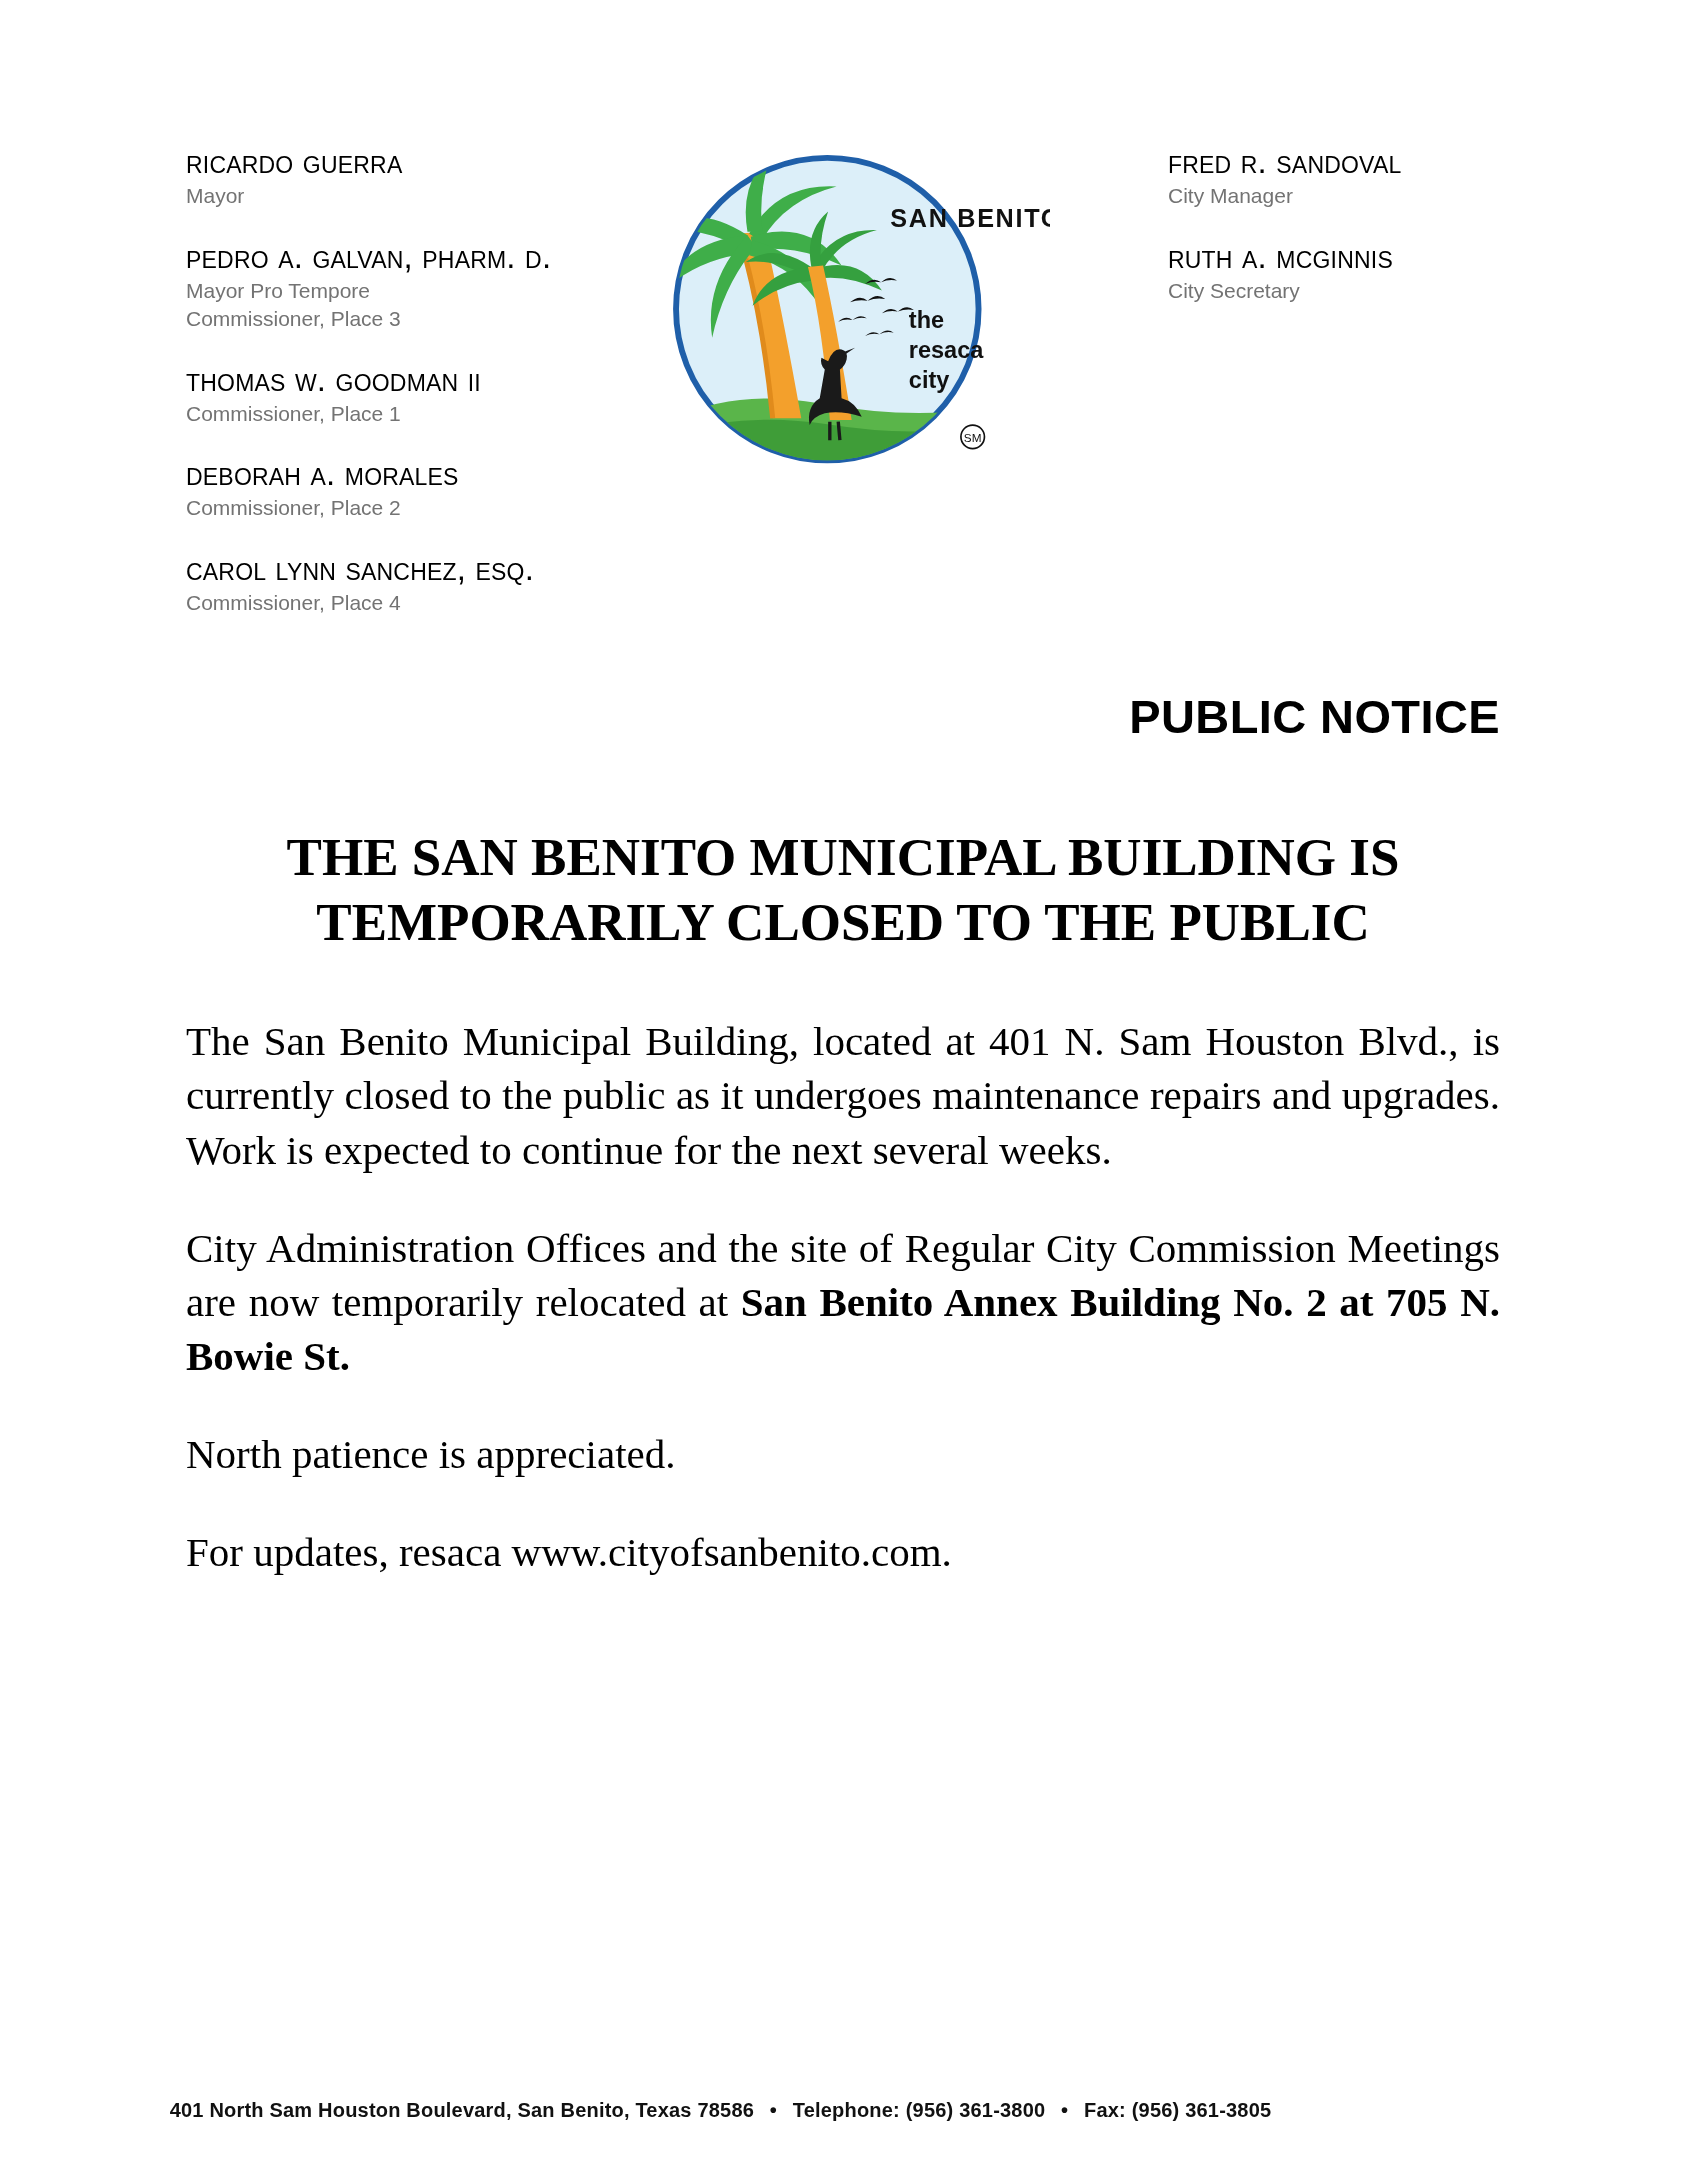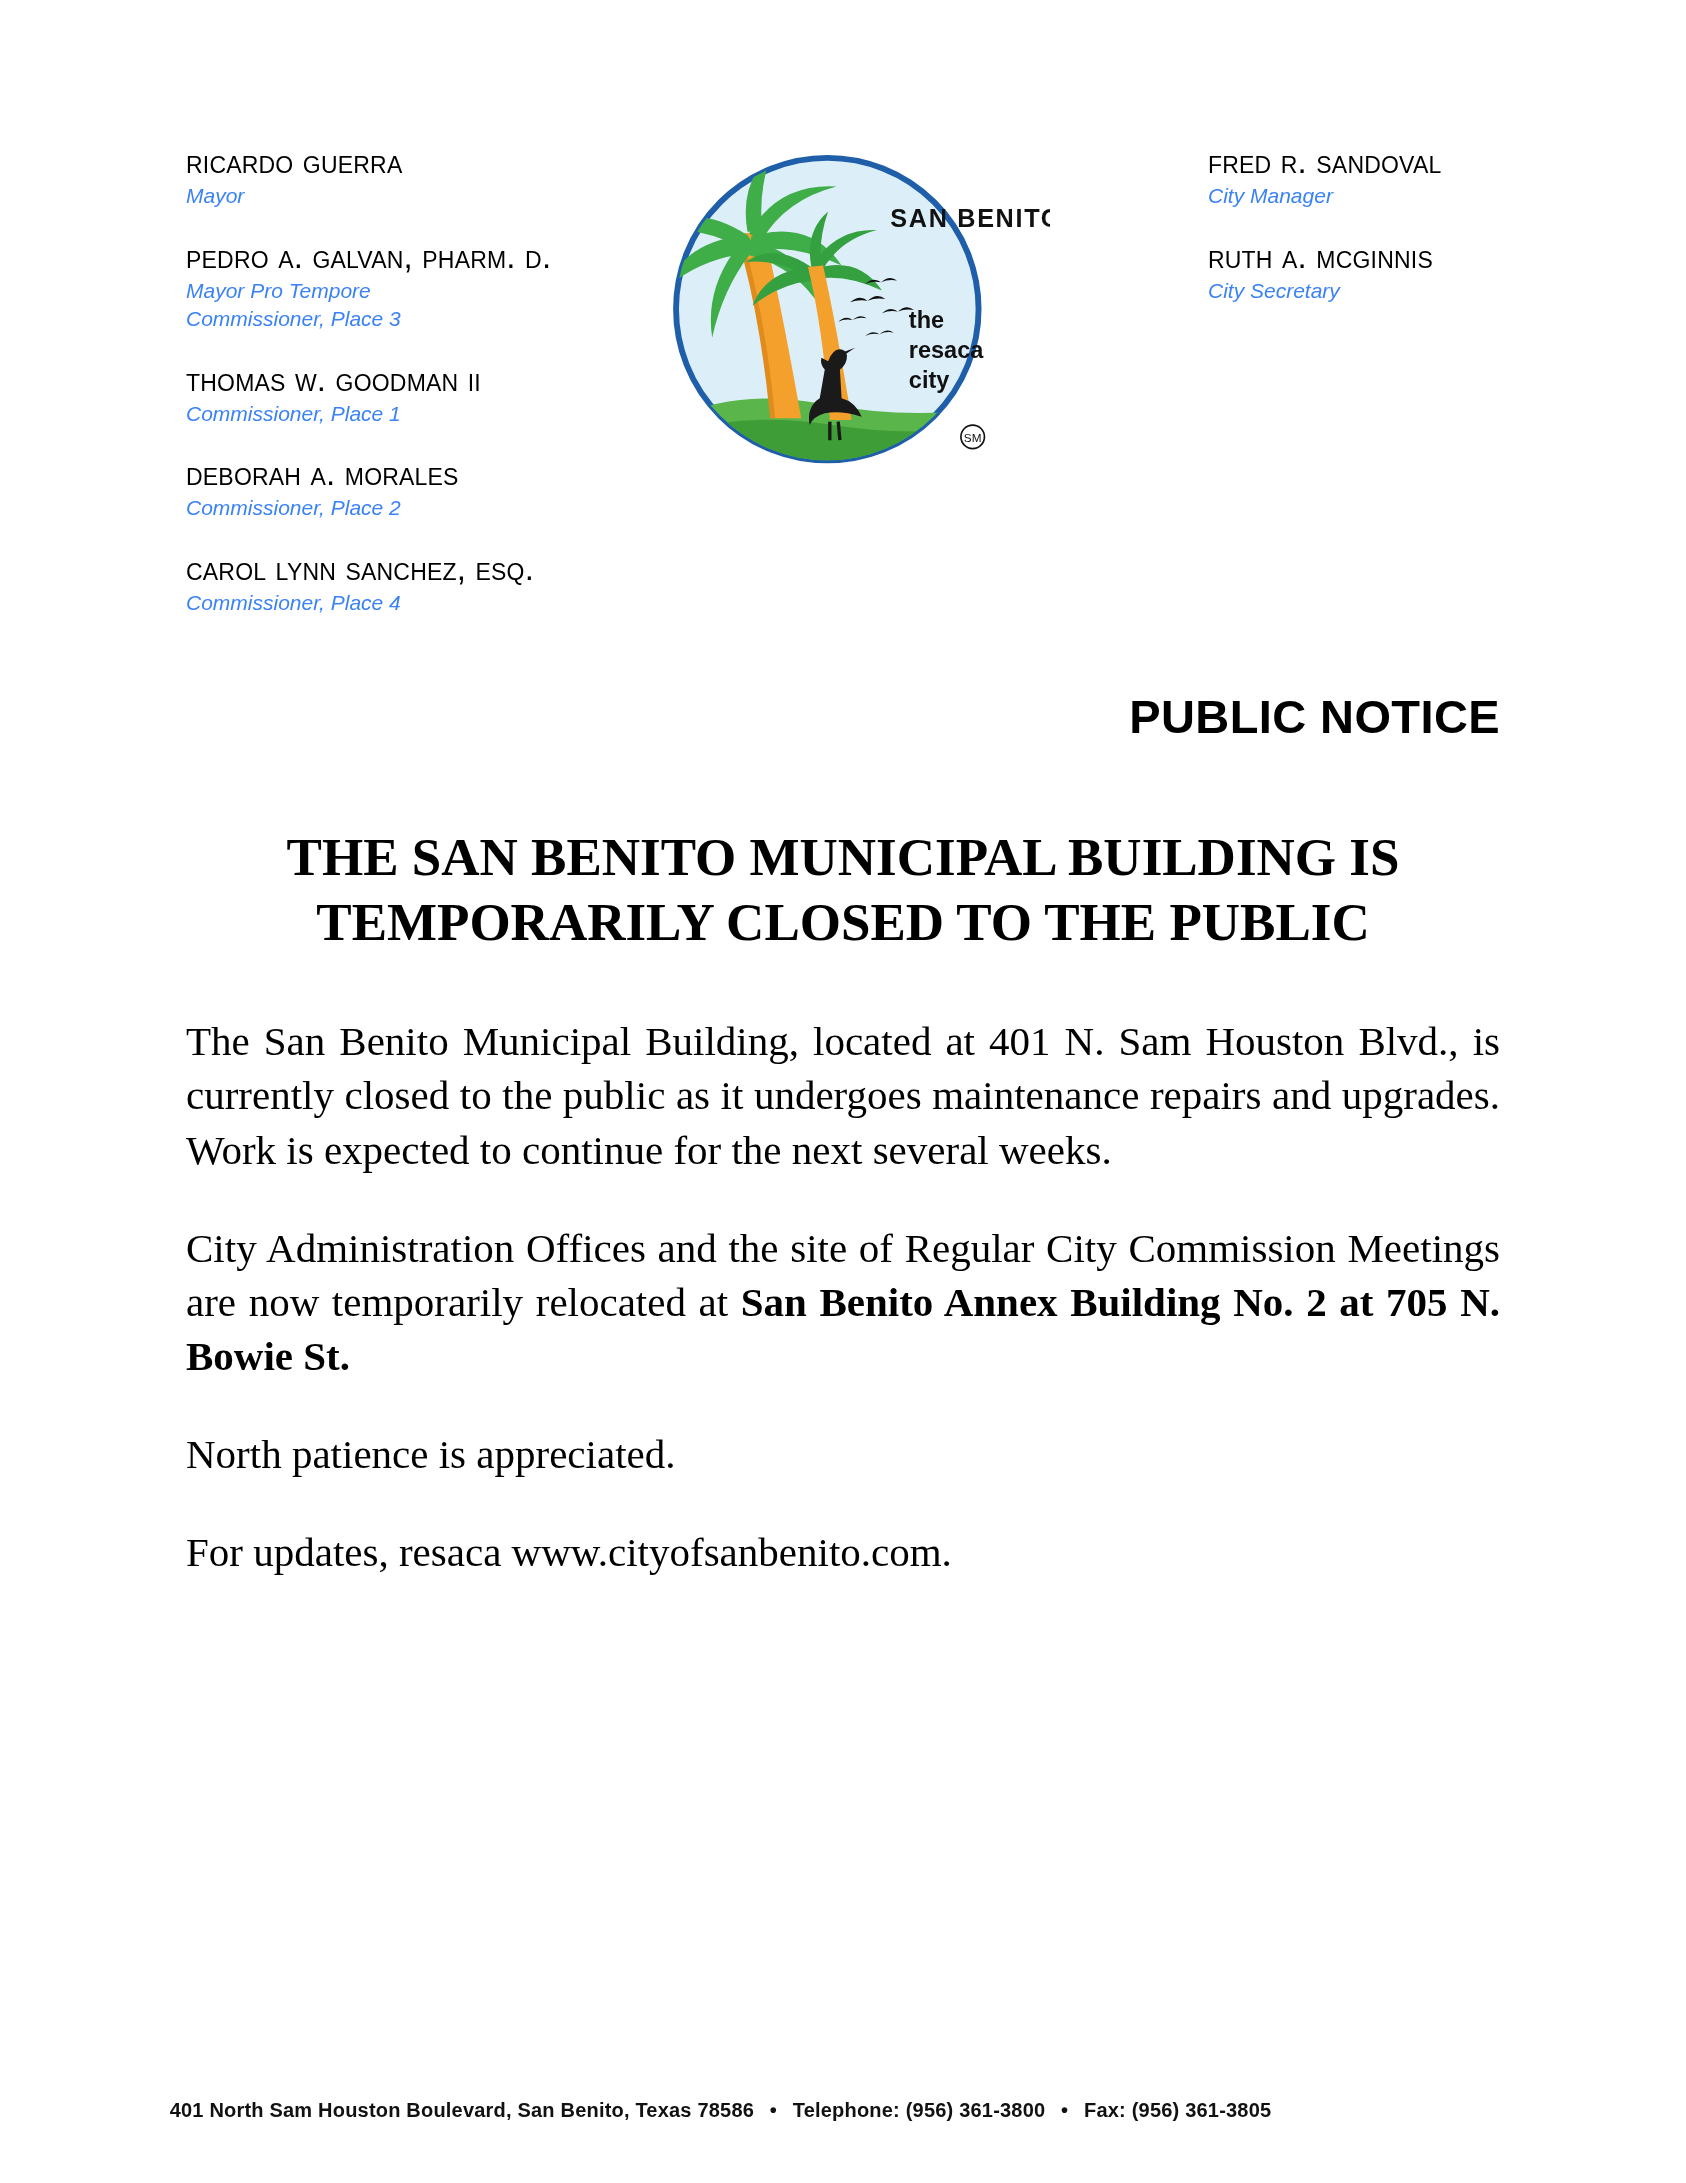--- a/index.html
+++ b/index.html
@@ -31,21 +31,21 @@
     height: 521px;
   }
   .officials-left {
     position: absolute;
     left: 186px;
     top: 0;
     width: 403px;
   }
   .officials-right {
     position: absolute;
-    left: 1208px;
+    left: 1168px;
     top: 0;
     width: 403px;
   }
   .official {
     margin-bottom: 25px;
   }
   .official .name {
     font-size: 21px;
     letter-spacing: 0.2px;
     line-height: 1.25;
@@ -53,22 +53,21 @@
   }
   
   .official .name {
     font-variant: small-caps;
     text-transform: lowercase;
     font-size: 33px;
   }
   .official .role {
     font-size: 21px;
     line-height: 1.35;
-    color: #3b82f6;
-    font-style: italic;
+    color: #737373;
   }
 
   
   .logo-wrap {
     position: absolute;
     left: 613px;
     top: 0px;
     width: 437px;
     height: 353px;
   }

